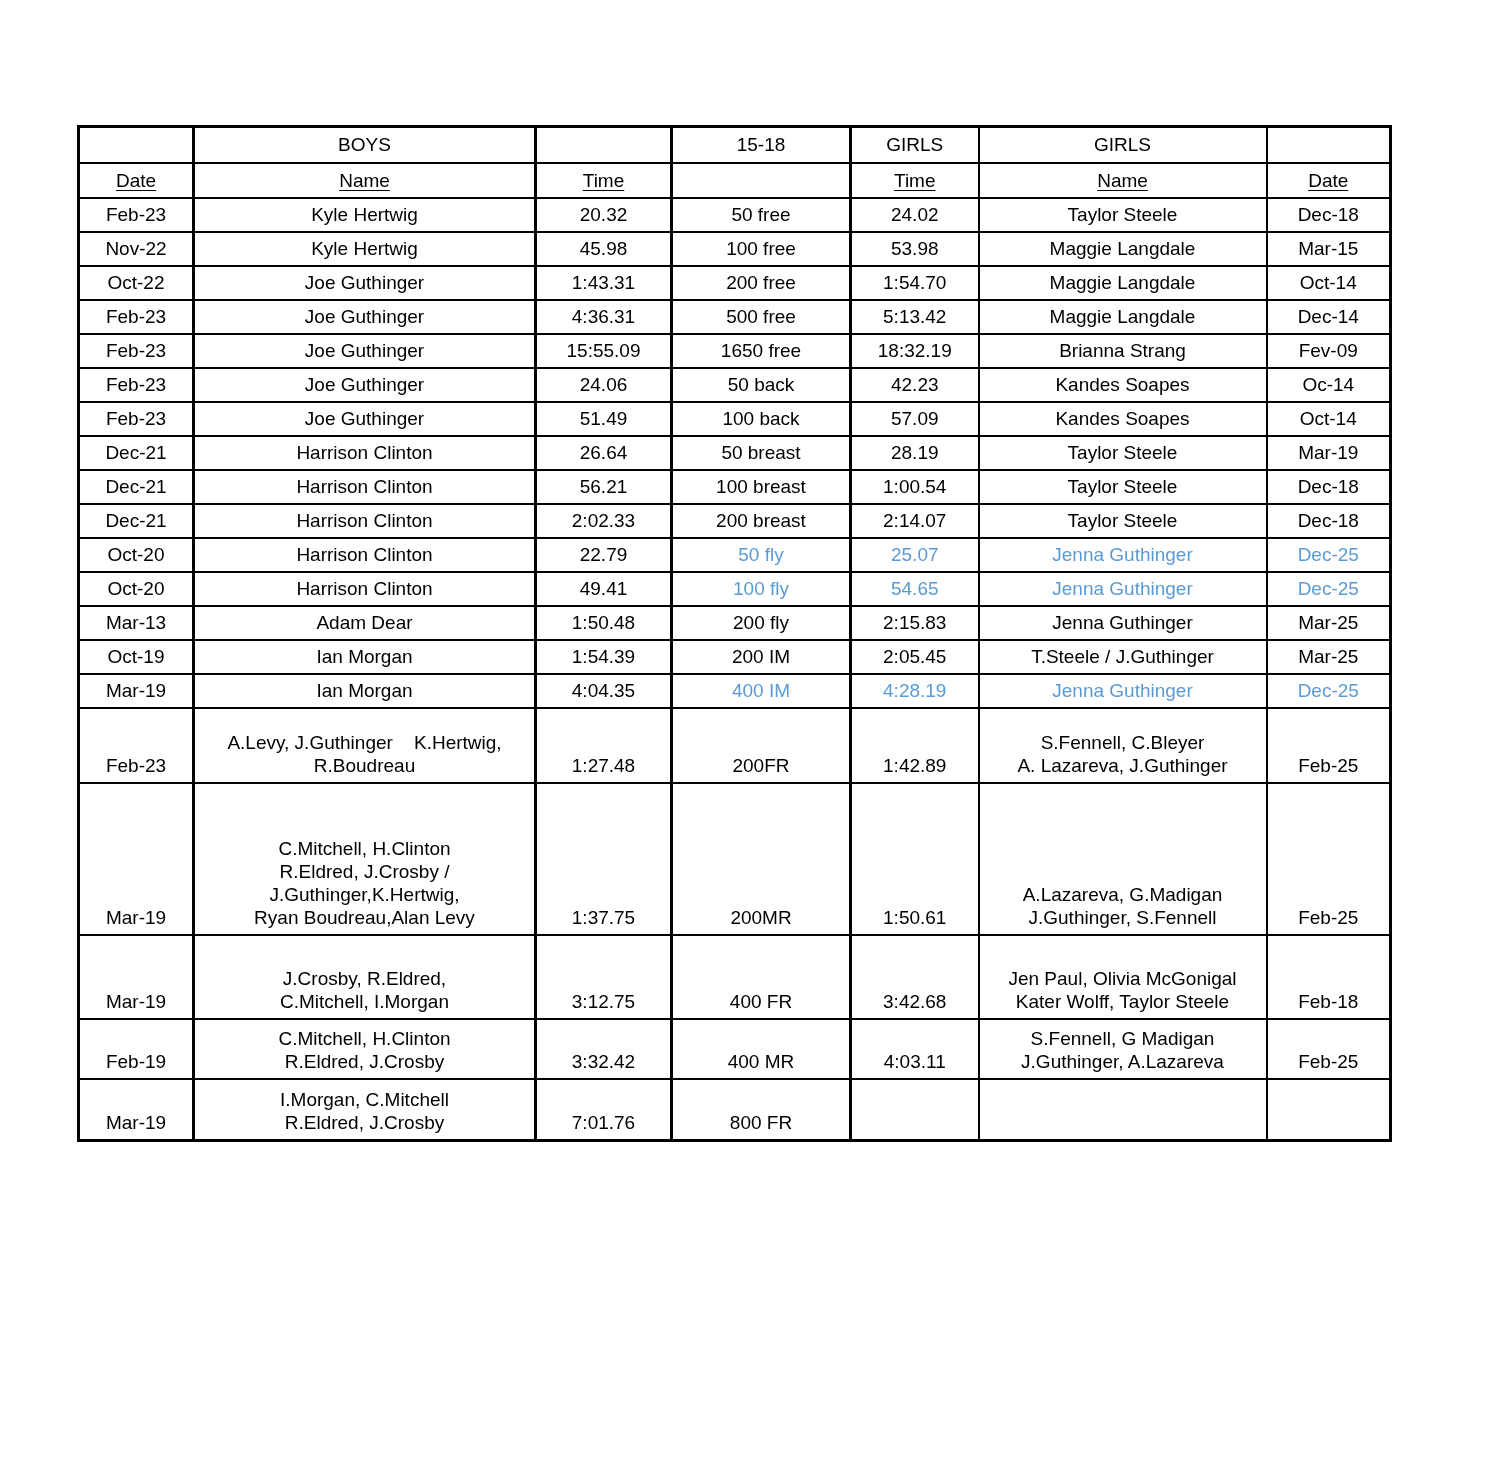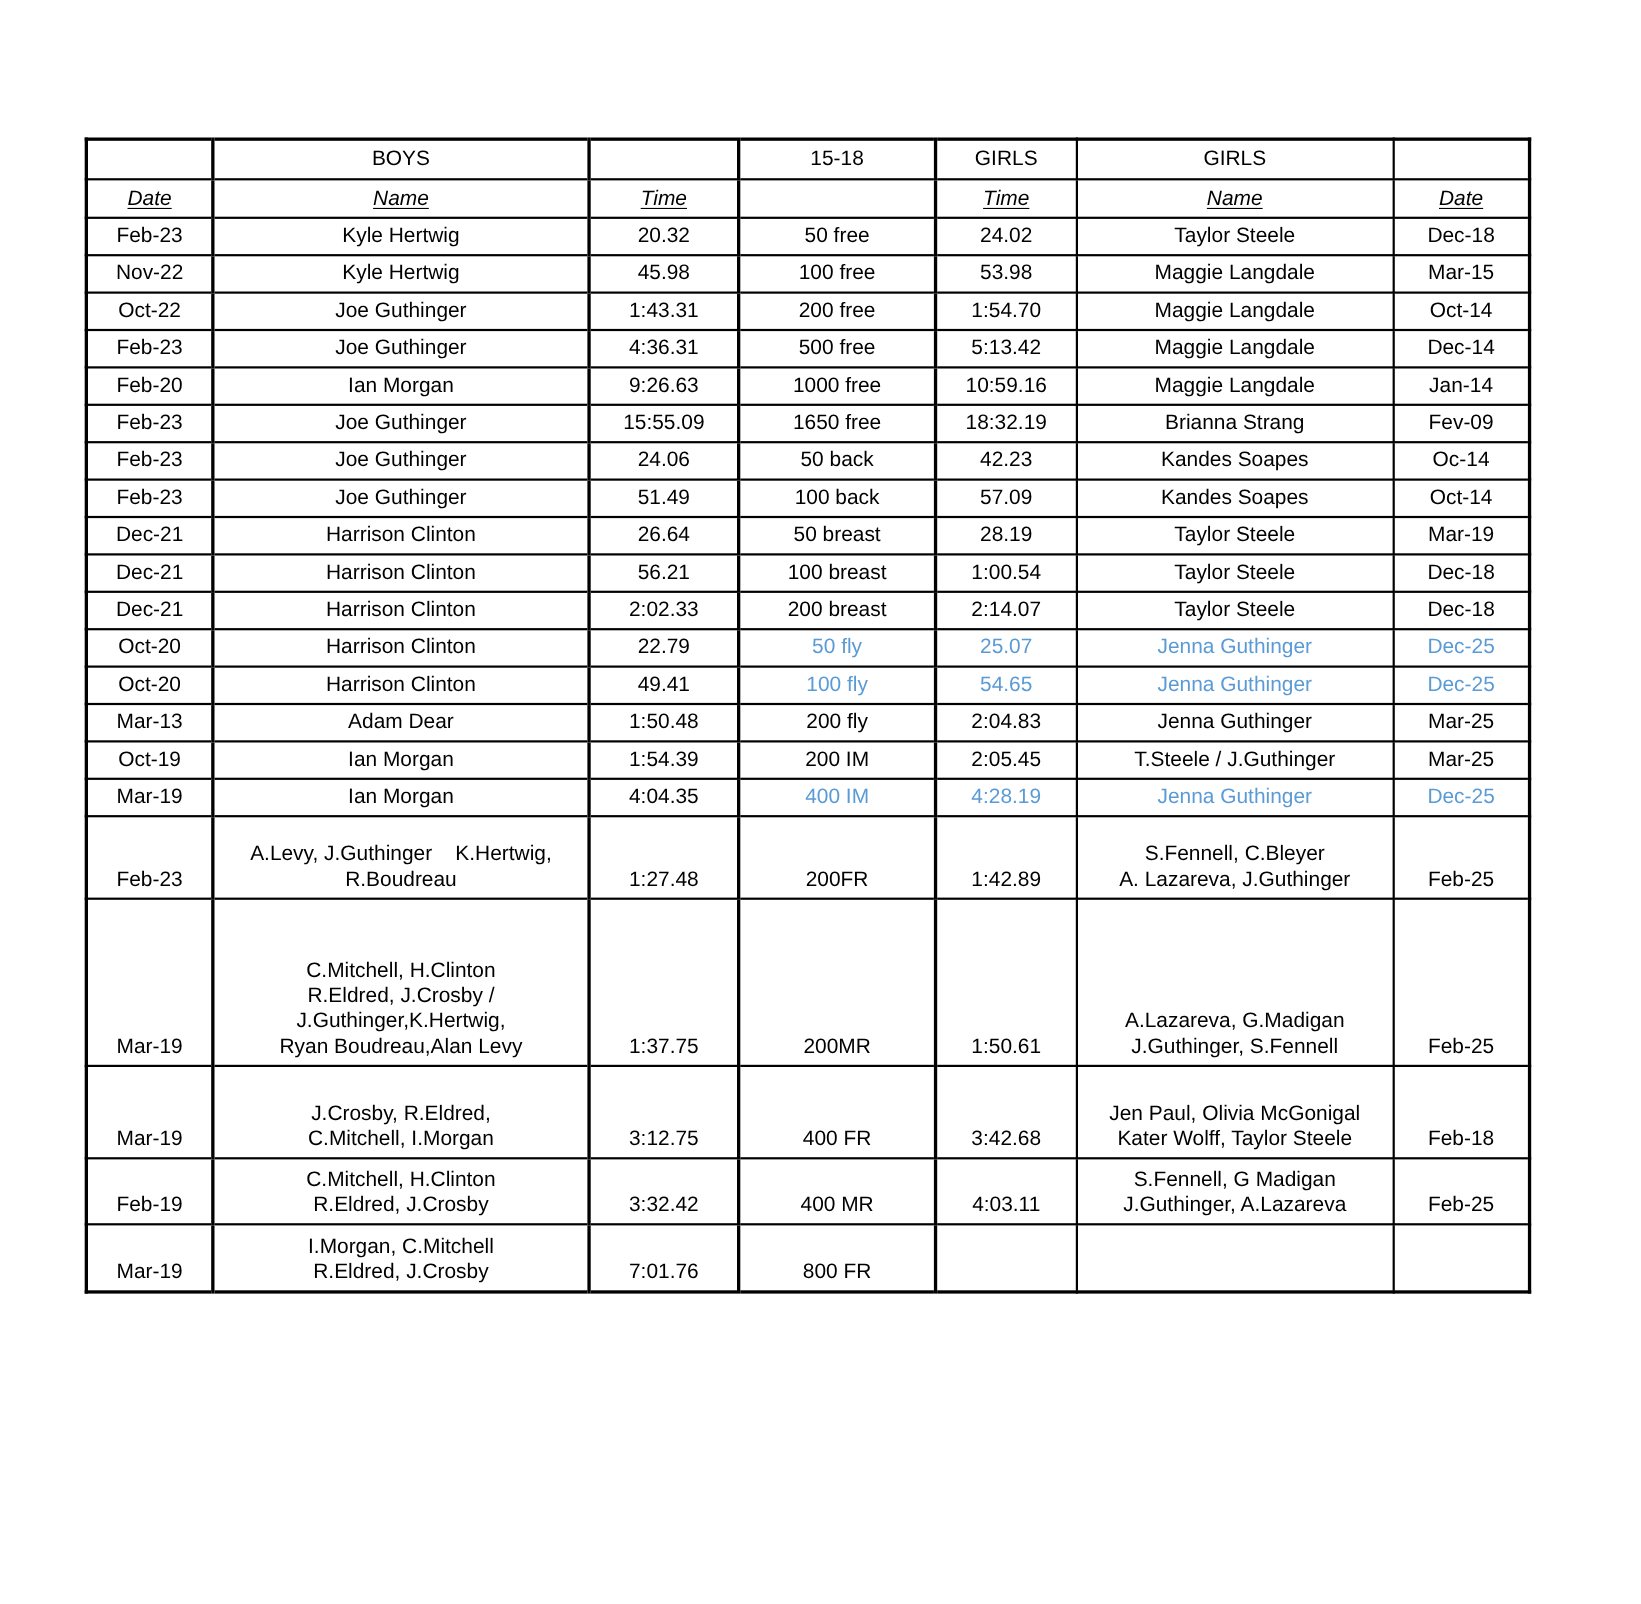--- a/index.html
+++ b/index.html
@@ -44,21 +44,20 @@
   thead tr.group-row    { height: 36px; }
   thead tr.colhead-row  { height: 35px; }
   tbody tr              { height: 34px; }
   tbody tr.relay td {
     vertical-align: bottom;
     padding-bottom: 5px;
   }
   .underlined {
     text-decoration: underline;
     text-underline-offset: 3px;
-    font-style: italic;
   }
   .blue { color: var(--highlight-blue, #5B9BD5); }
 </style>
 </head>
 <body>
 
 <table class="records">
   <colgroup>
     <col style="width:115px">
     <col style="width:342px">
@@ -119,29 +118,20 @@
       <tr>
     <td>Feb-23</td>
     <td>Joe Guthinger</td>
     <td>4:36.31</td>
     <td>500 free</td>
     <td>5:13.42</td>
     <td>Maggie Langdale</td>
     <td>Dec-14</td>
   </tr>
       <tr>
-    <td>Feb-20</td>
-    <td>Ian Morgan</td>
-    <td>9:26.63</td>
-    <td>1000 free</td>
-    <td>10:59.16</td>
-    <td>Maggie Langdale</td>
-    <td>Jan-14</td>
-  </tr>
-      <tr>
     <td>Feb-23</td>
     <td>Joe Guthinger</td>
     <td>15:55.09</td>
     <td>1650 free</td>
     <td>18:32.19</td>
     <td>Brianna Strang</td>
     <td>Fev-09</td>
   </tr>
       <tr>
     <td>Feb-23</td>
@@ -204,21 +194,21 @@
     <td class="blue">100 fly</td>
     <td class="blue">54.65</td>
     <td class="blue">Jenna Guthinger</td>
     <td class="blue">Dec-25</td>
   </tr>
       <tr>
     <td>Mar-13</td>
     <td>Adam Dear</td>
     <td>1:50.48</td>
     <td>200 fly</td>
-    <td>2:04.83</td>
+    <td>2:15.83</td>
     <td>Jenna Guthinger</td>
     <td>Mar-25</td>
   </tr>
       <tr>
     <td>Oct-19</td>
     <td>Ian Morgan</td>
     <td>1:54.39</td>
     <td>200 IM</td>
     <td>2:05.45</td>
     <td>T.Steele / J.Guthinger</td>

